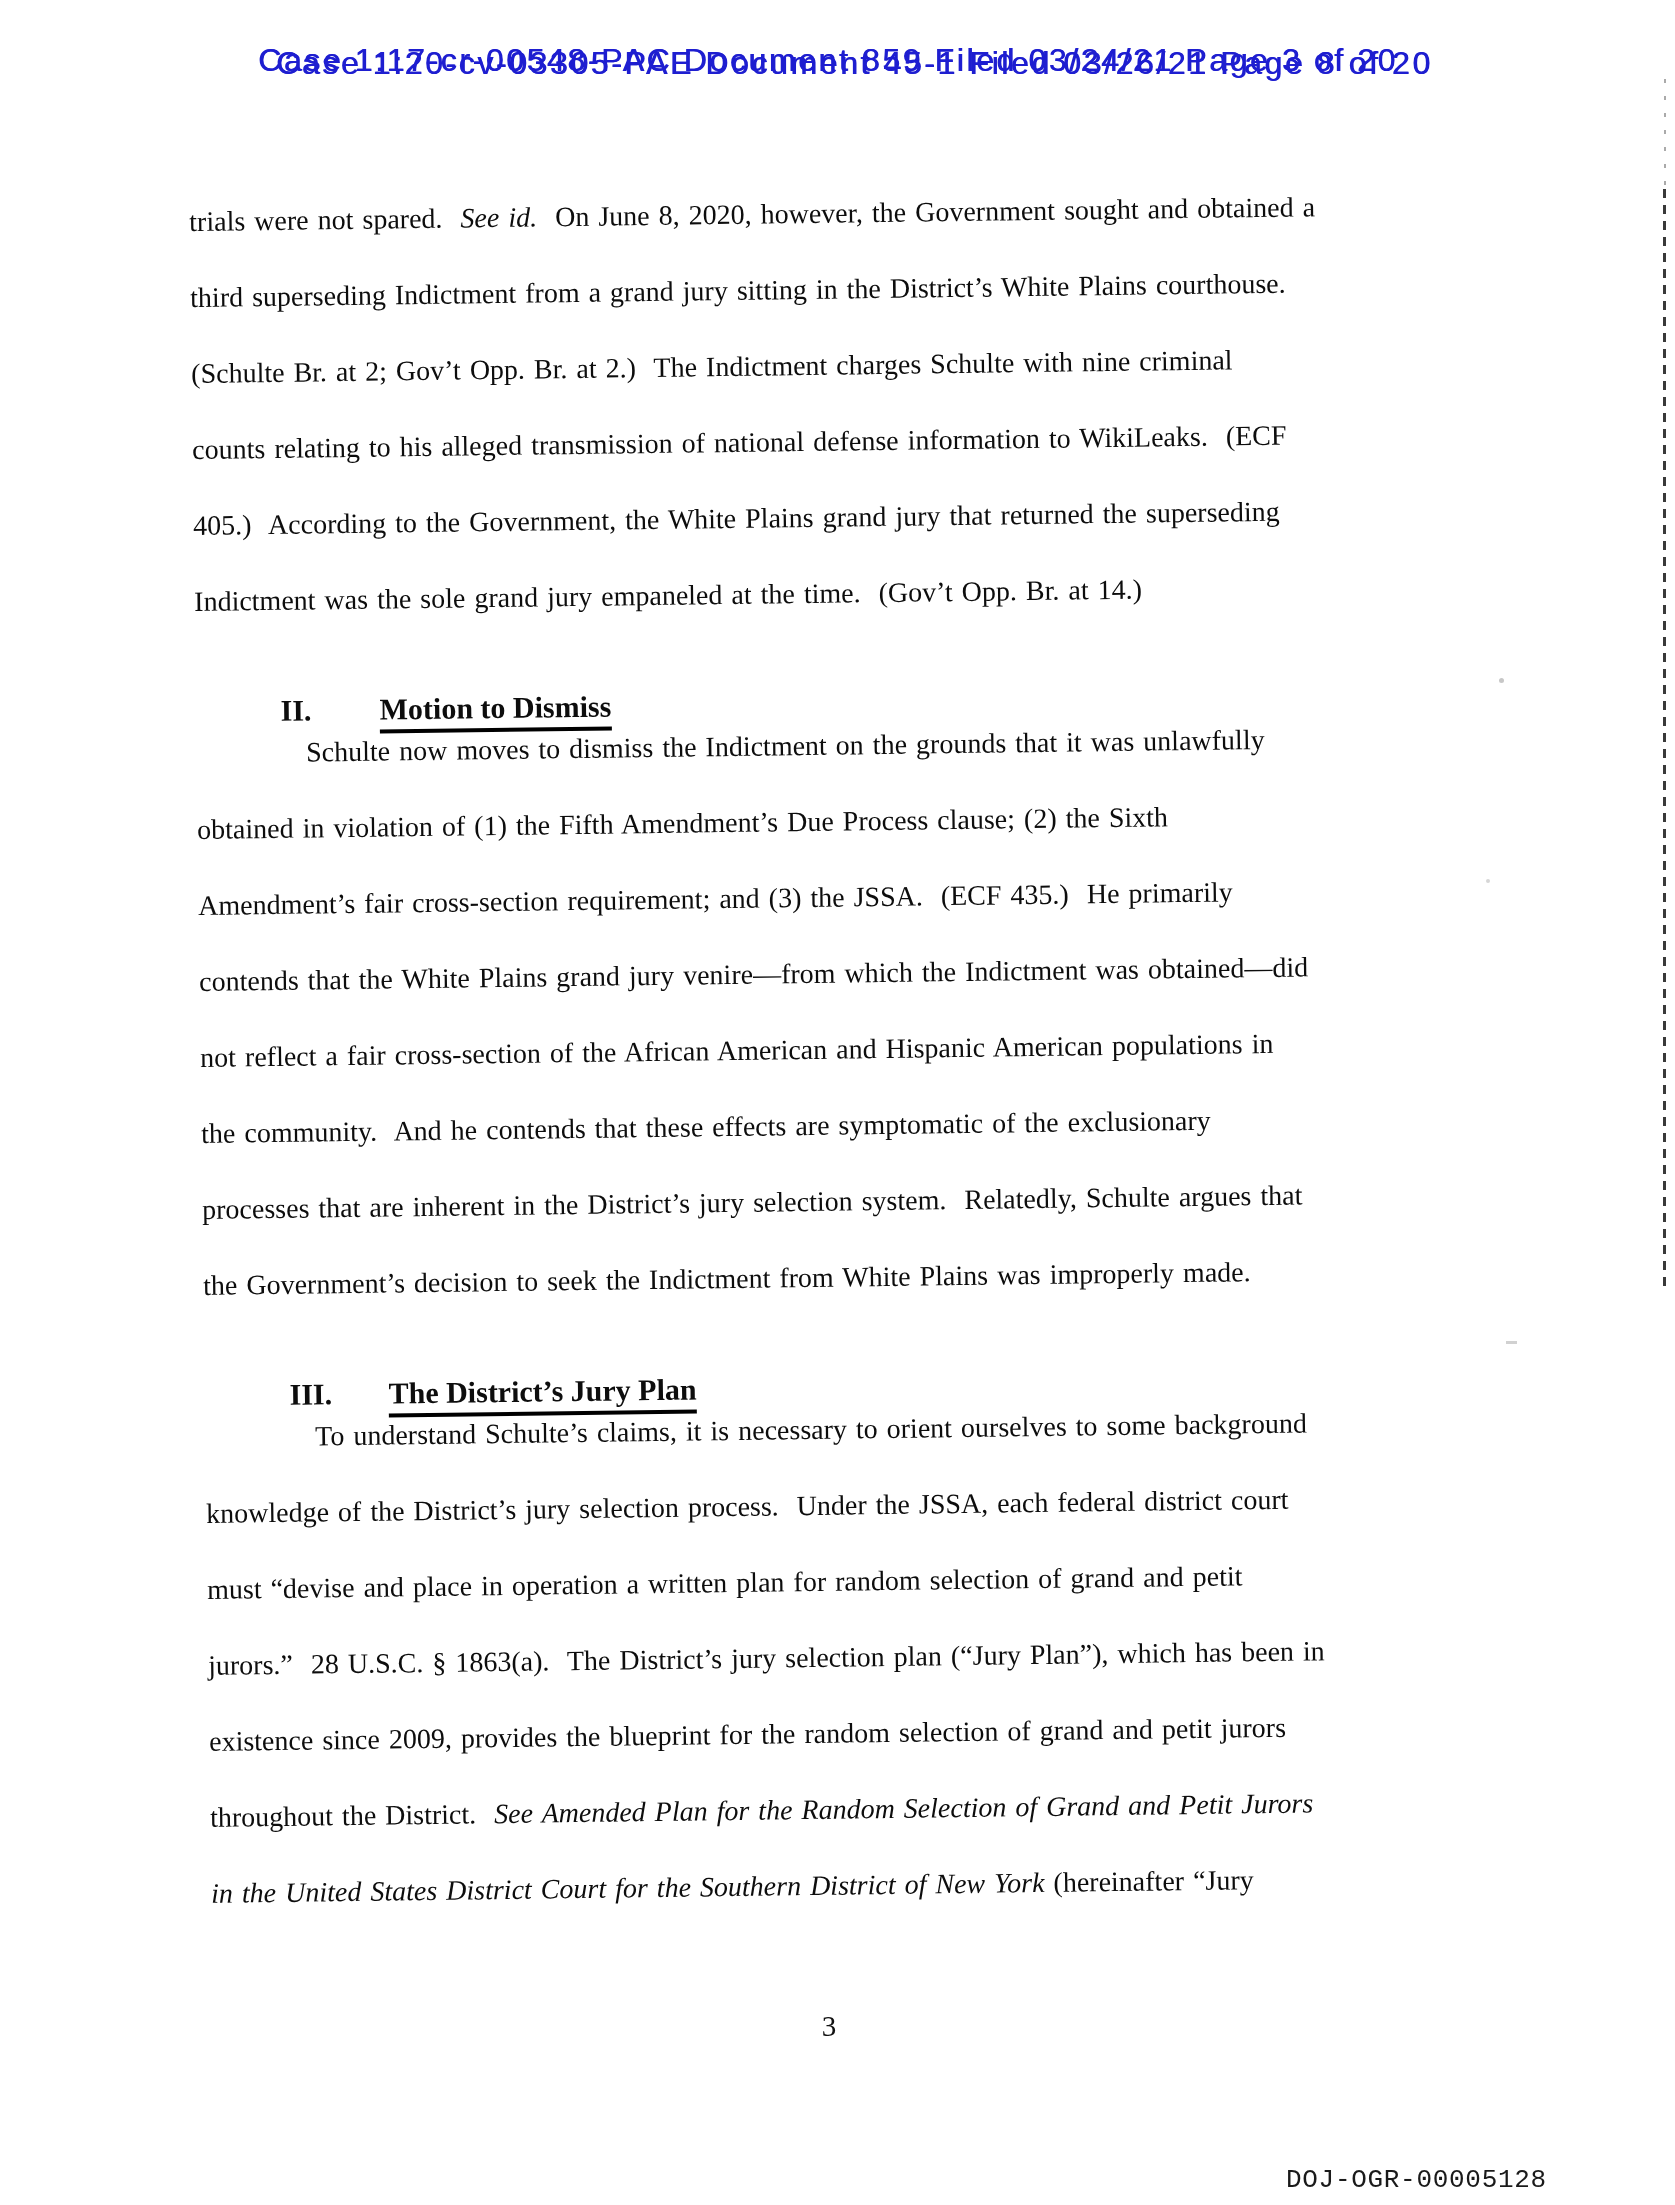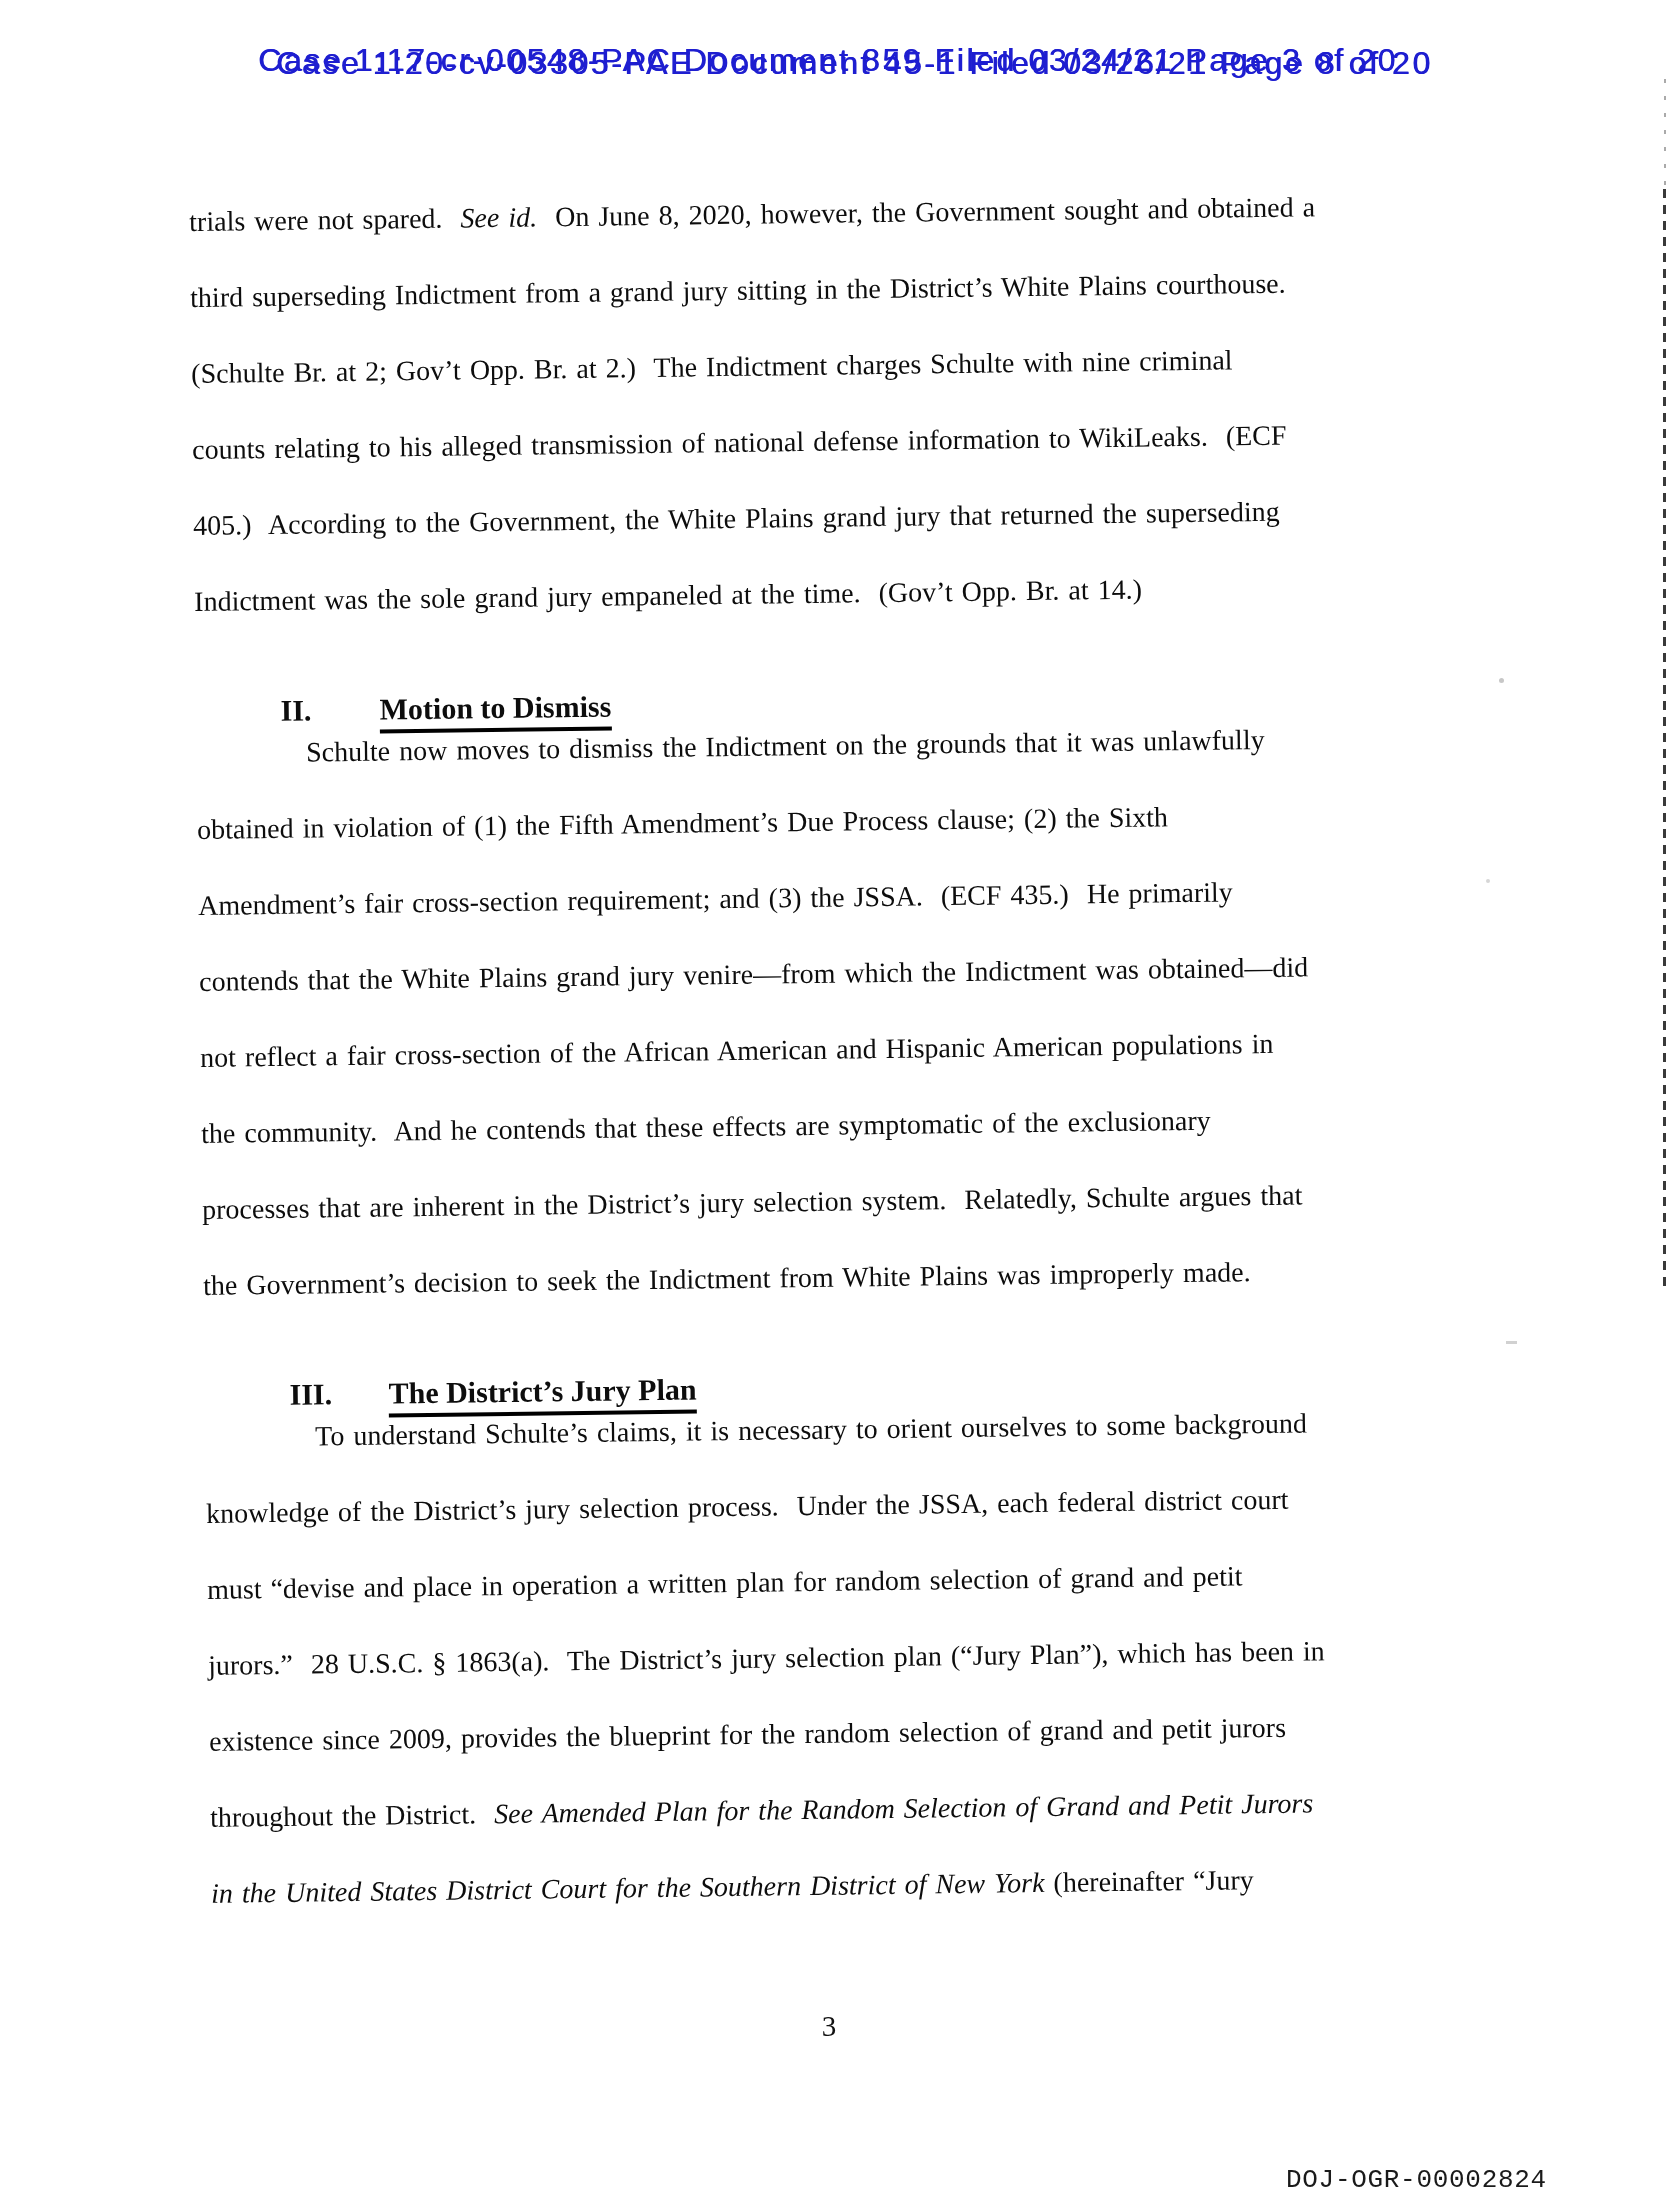--- a/index.html
+++ b/index.html
@@ -82,20 +82,20 @@
       <div class="bodyline"><span>knowledge of the District’s jury selection process.  Under the JSSA, each federal district court</span></div>
       <div class="bodyline"><span>must “devise and place in operation a written plan for random selection of grand and petit</span></div>
       <div class="bodyline"><span>jurors.”  28 U.S.C. § 1863(a).  The District’s jury selection plan (“Jury Plan”), which has been in</span></div>
       <div class="bodyline"><span>existence since 2009, provides the blueprint for the random selection of grand and petit jurors</span></div>
       <div class="bodyline"><span>throughout the District.  </span><span class="ital">See Amended Plan for the Random Selection of Grand and Petit Jurors</span></div>
       <div class="bodyline"><span class="ital">in the United States District Court for the Southern District of New York</span><span> (hereinafter “Jury</span></div>
     </div>
 </div>
 
 <div class="pagenum">3</div>
-<div class="bates">DOJ-OGR-00002824</div>
+<div class="bates">DOJ-OGR-00005128</div>
 
 <div class="scanline"></div>
 <div class="scanline-top"></div>
 <div class="speck s1"></div>
 <div class="speck s2"></div>
 <div class="speck s3"></div>
 
 
 </body></html>

